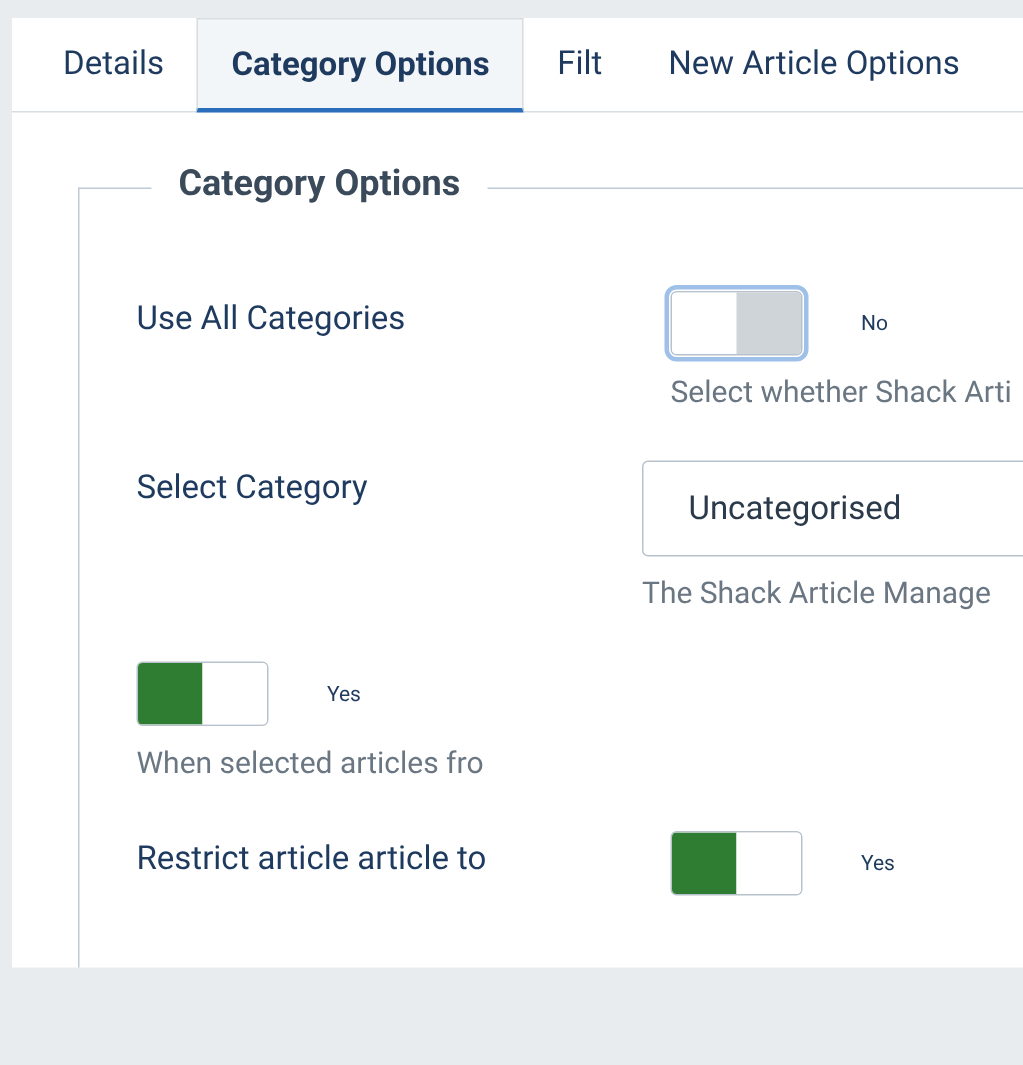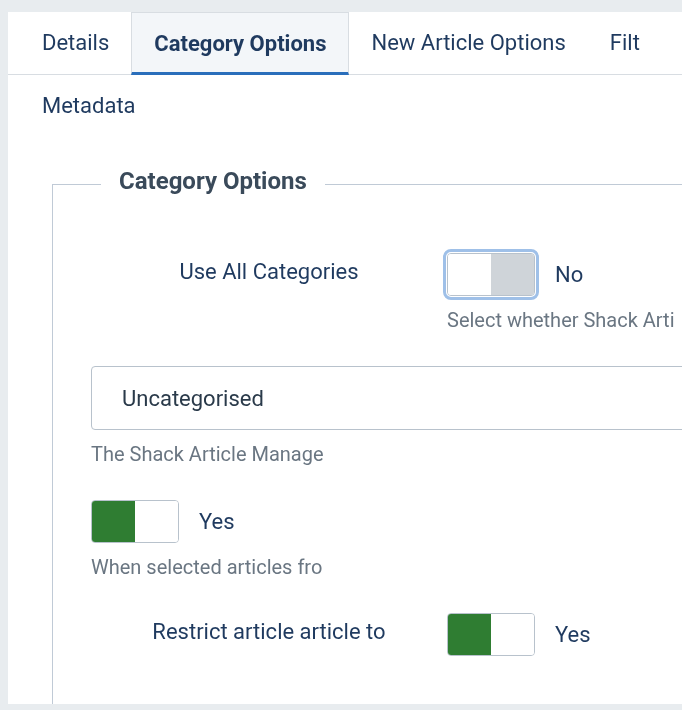--- a/index.html
+++ b/index.html
@@ -65,21 +65,20 @@
       display: flex;
       align-items: flex-start;
       padding: 34px 0 0 38px;
     }
     .form-row.first { padding-top: 68px; }
     .label-col {
       width: 356px;
       padding-top: 6px;
       font-size: 22px;
       color: #1f3a5f;
-      text-align: center;
     }
     .ctrl-col {
       flex: 1;
     }
     .toggle-wrap {
       display: flex;
       align-items: center;
       gap: 20px;
     }
     .toggle {
@@ -96,22 +95,23 @@
       outline-offset: 1px;
     }
     .toggle .half {
       flex: 1;
     }
     .toggle.off .half.left { background: #fff; }
     .toggle.off .half.right { background: #cfd4d9; }
     .toggle.on .half.left { background: #2f7d32; }
     .toggle.on .half.right { background: #fff; }
     .toggle-label {
-      font-size: 22px;
-      color: #1f3a5f;
+      font-size: 14px;
+      color: #1f3a5f;
+      margin-left: 19px;
     }
     .help-text {
       margin-top: 12px;
       font-size: 20px;
       color: #6a7682;
       white-space: nowrap;
     }
     .select {
       border: 1px solid #b8c2cc;
       border-radius: 4px;
@@ -126,25 +126,24 @@
       min-width: 260px;
     }
   </style>
 </head>
 <body>
 
 <div class="panel">
   <div class="tabs-row">
     <div class="tab">Details</div>
     <div class="tab active">Category Options</div>
+    <div class="tab">Filt</div>
     <div class="tab">New Article Options</div>
-    <div class="tab">Filt</div>
   </div>
   <div class="tabs-row2">
-    <div class="tab">Metadata</div>
   </div>
 
   <div class="fieldset-wrap">
     <div class="fieldset">
       <div class="legend">Category Options</div>
 
       <div class="form-row first">
         <div class="label-col">Use All Categories</div>
         <div class="ctrl-col">
           <div class="toggle-wrap">
@@ -152,20 +151,21 @@
               <div class="half left"></div>
               <div class="half right"></div>
             </div>
             <span class="toggle-label">No</span>
           </div>
           <div class="help-text">Select whether Shack Arti</div>
         </div>
       </div>
 
       <div class="form-row">
+        <div class="label-col">Select Category</div>
         <div class="ctrl-col">
           <div class="select">
             <span>Uncategorised</span>
           </div>
           <div class="help-text">The Shack Article Manage</div>
         </div>
       </div>
 
       <div class="form-row">
         <div class="ctrl-col">

